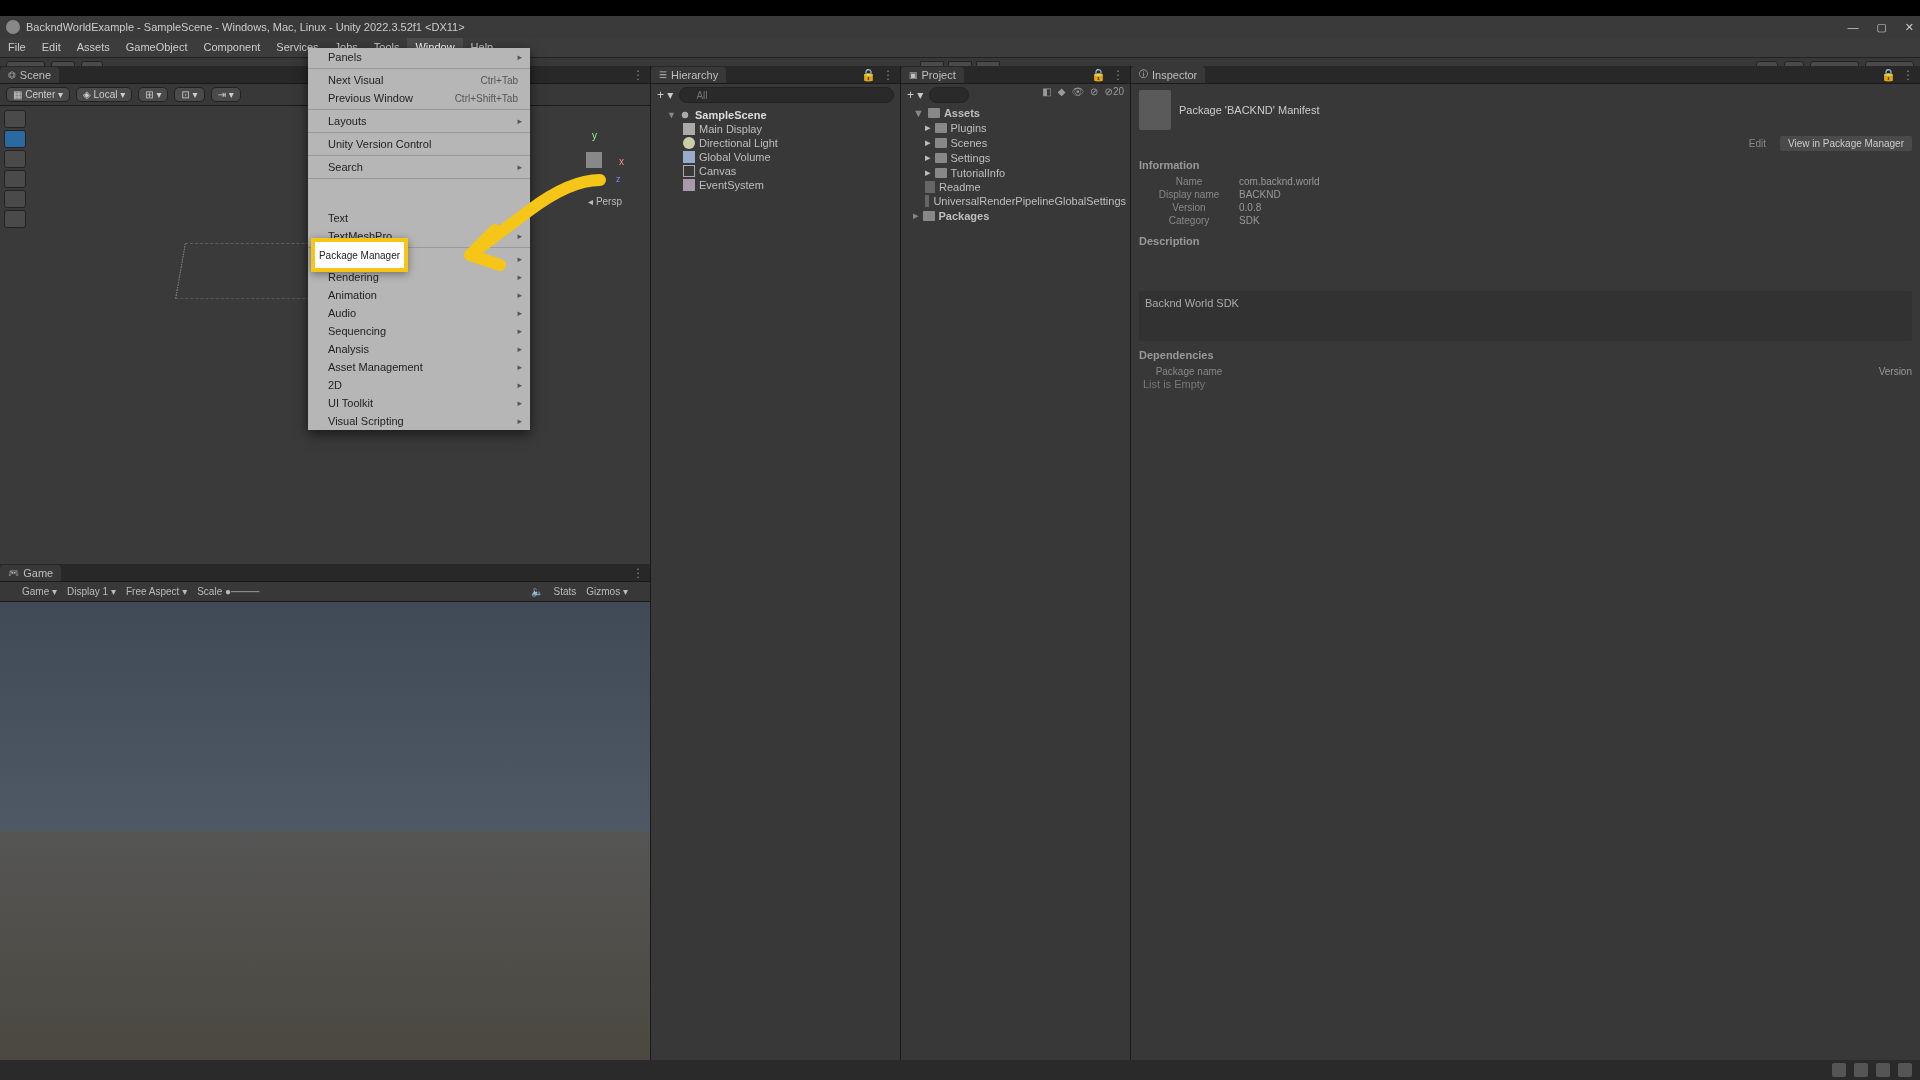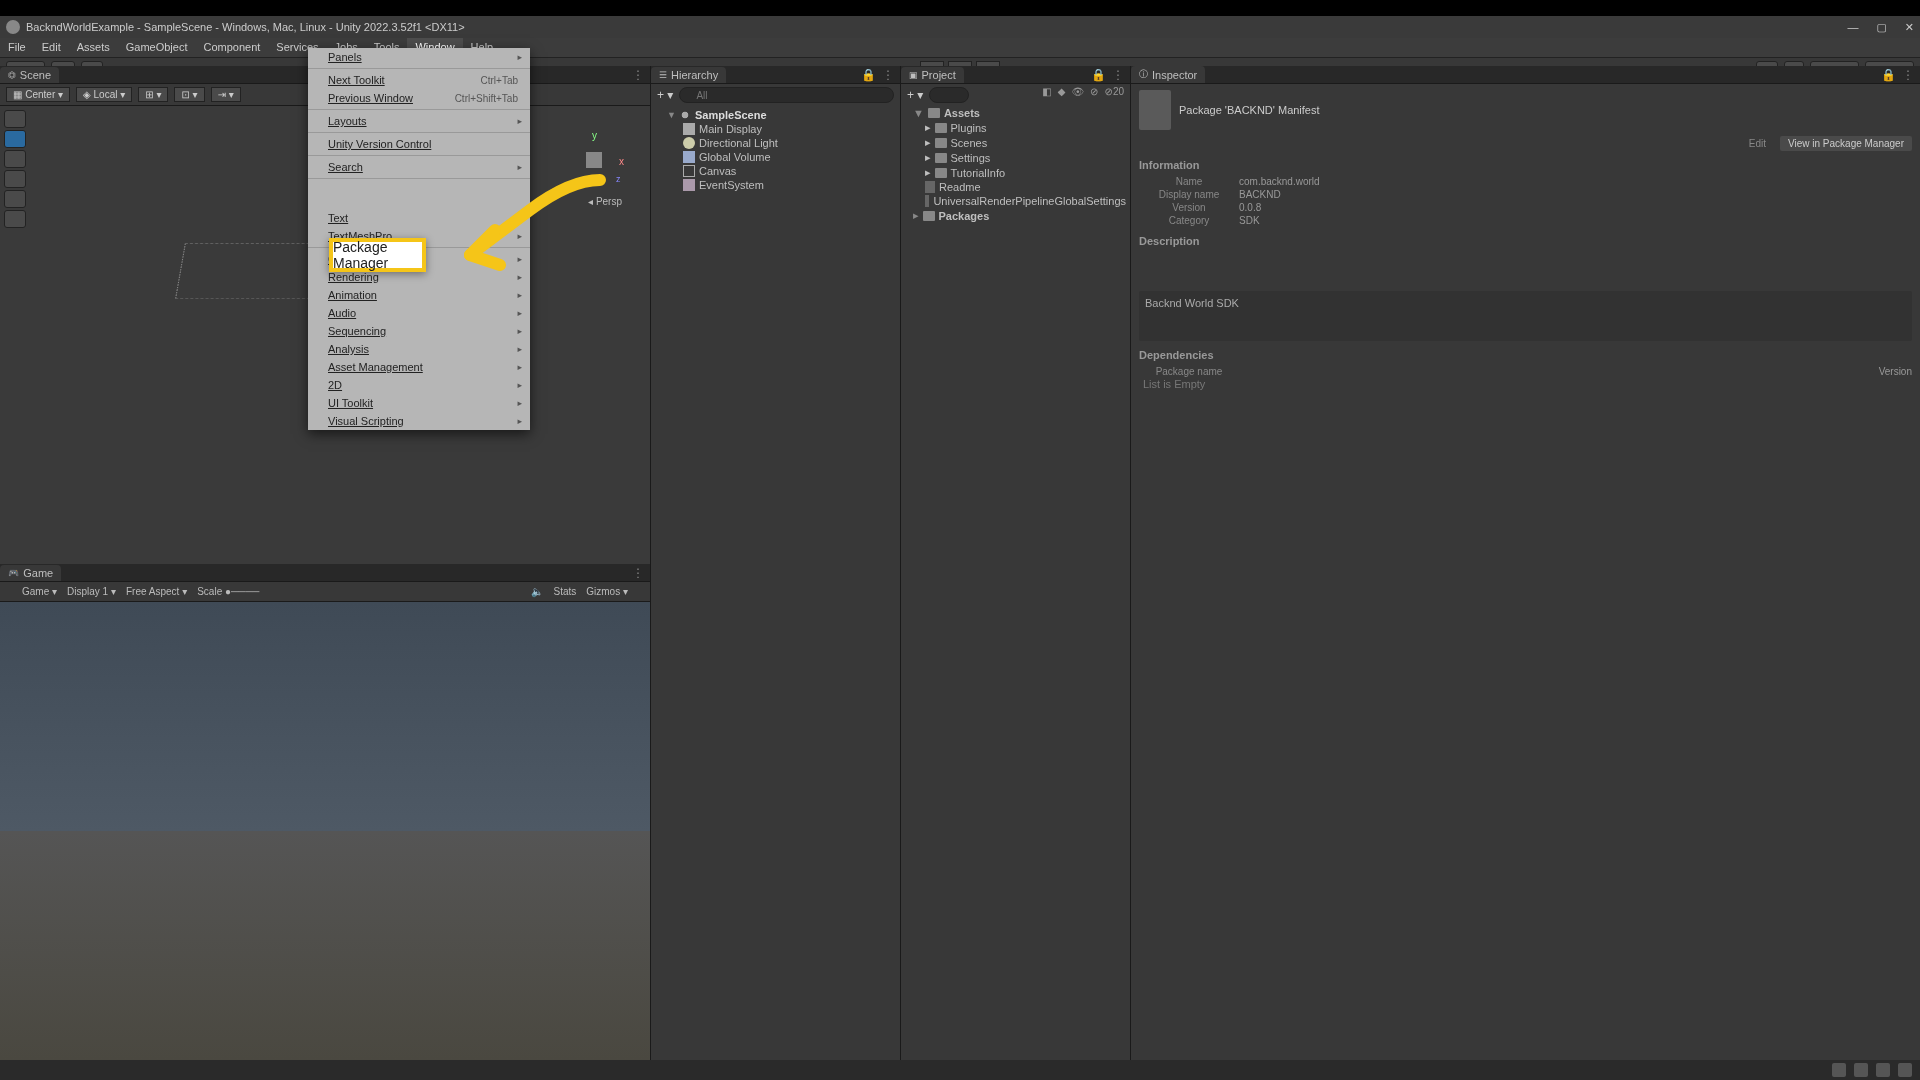--- a/index.html
+++ b/index.html
@@ -15,21 +15,21 @@
 .t-btn { height: 18px; background: #4a4a4a; border: 1px solid #222; border-radius: 3px; color: #ccc; font-size: 10px; padding: 0 6px; display: inline-flex; align-items: center; }
 .toolbar .center-group { position: absolute; left: 50%; transform: translateX(-50%); top: 3px; display: flex; gap: 4px; }
 .play-btn { width: 24px; height: 18px; background: #4a4a4a; border: 1px solid #222; display: flex; align-items: center; justify-content: center; color: #ccc; font-size: 9px; }
 .toolbar .right-group { position: absolute; right: 6px; top: 3px; display: flex; gap: 6px; align-items: center; }
 .workspace { position: absolute; top: 66px; bottom: 20px; left: 0; right: 0; display: flex; }
 .col-left { width: 650px; display: flex; flex-direction: column; }
 .panel-tab-row { height: 18px; background: #282828; display: flex; align-items: center; border-bottom: 1px solid #1a1a1a; position: relative; }
 .panel-tab { background: #383838; color: #bfbfbf; font-size: 11px; padding: 2px 8px; border-top-left-radius: 4px; border-top-right-radius: 4px; display: inline-flex; align-items: center; gap: 4px; }
 .panel-tab .dot { font-size: 9px; }
 .panel-toolbar { height: 22px; background: #383838; border-bottom: 1px solid #1a1a1a; display: flex; align-items: center; padding: 0 6px; gap: 6px; }
-.mini-btn { background: #4a4a4a; border: 1px solid #222; border-radius: 0; color: #ccc; font-size: 10px; padding: 1px 6px; }
+.mini-btn { background: #4a4a4a; border: 1px solid #222; border-radius: 5px; color: #ccc; font-size: 10px; padding: 1px 6px; }
 .scene-view { flex: 1; background: #3a3a3a; position: relative; overflow: hidden; }
 .scene-left-tools { position: absolute; left: 4px; top: 4px; display: flex; flex-direction: column; gap: 2px; }
 .scene-left-tools .tool { width: 22px; height: 18px; background: #4a4a4a; border: 1px solid #222; border-radius: 3px; }
 .scene-left-tools .tool.active { background: #2a6aa0; }
 .viewport-gizmo { position: absolute; right: 26px; top: 24px; width: 60px; height: 60px; }
 .viewport-gizmo .cube { position: absolute; left: 22px; top: 22px; width: 16px; height: 16px; background: #888; }
 .viewport-gizmo .arm { position: absolute; font-size: 10px; }
 .viewport-gizmo .y { color: #8f8; left: 28px; top: 0; }
 .viewport-gizmo .x { color: #f88; right: 0; top: 26px; }
 .viewport-gizmo .z { color: #88f; left: 52px; top: 44px; font-size: 9px; }
@@ -67,25 +67,25 @@
 .insp-btn.ghost { background: transparent; color: #888; }
 .insp-section { padding: 4px 8px; }
 .insp-section h4 { color: #999; font-size: 11px; font-weight: bold; margin-bottom: 4px; }
 .insp-kv { display: flex; font-size: 10px; color: #888; padding: 1px 0; text-align: center; }
 .insp-kv .k { width: 100px; }
 .insp-kv .v { color: #999; }
 .insp-desc { background: #323232; color: #aaa; font-size: 11px; padding: 6px; min-height: 50px; border-radius: 2px; margin-top: 44px; }
 .insp-empty { color: #777; font-size: 11px; padding-left: 4px; }
 .dropdown { position: absolute; left: 308px; top: 48px; width: 222px; background: #b6b6b6; color: #222; font-size: 11px; box-shadow: 0 4px 12px rgba(0,0,0,0.6); z-index: 100; }
 .dropdown .sep { height: 1px; background: #999; margin: 2px 0; }
-.dropdown .row { display: flex; align-items: center; padding: 3px 28px 3px 20px; position: relative; cursor: pointer; text-decoration: underline; }
+.dropdown .row { display: flex; align-items: center; padding: 3px 28px 3px 20px; position: relative; cursor: pointer; }
 .dropdown .row .arrow { position: absolute; right: 8px; color: #555; font-size: 9px; }
 .dropdown .row .shortcut { position: absolute; right: 12px; color: #555; font-size: 10px; }
 .dropdown .row.disabled { color: #888; }
-.highlight-box { position: absolute; left: 329px; top: 238px; width: 97px; height: 34px; border: 4px solid #f5c518; background: #fff; z-index: 101; display: flex; align-items: center; justify-content: center; font-size: 14px; color: #222; box-shadow: 0 2px 8px rgba(0,0,0,0.4); }
+.highlight-box { position: absolute; left: 311px; top: 238px; width: 97px; height: 34px; border: 4px solid #f5c518; background: #fff; z-index: 101; display: flex; align-items: center; justify-content: center; font-size: 10px; color: #222; box-shadow: 0 2px 8px rgba(0,0,0,0.4); }
 .arrow-annotation { position: absolute; left: 450px; top: 170px; z-index: 102; pointer-events: none; }
 .statusbar { position: absolute; bottom: 0; left: 0; right: 0; height: 20px; background: #2a2a2a; display: flex; align-items: center; justify-content: flex-end; padding: 0 8px; gap: 8px; }
 .statusbar .sic { width: 14px; height: 14px; background: #555; border-radius: 2px; }
 .scene-corner-icons { position: absolute; right: 6px; top: 2px; display: flex; gap: 4px; }
 .scene-corner-icons .ci { width: 18px; height: 16px; background: #4a4a4a; border: 1px solid #222; border-radius: 2px; }
 .letterbox-top { height: 16px; background: #000; }
 </style>
 </head>
 <body>
 
@@ -359,21 +359,21 @@
 
 </div>
 
 <div class="dropdown">
   <div class="row">
       <span>Panels</span>
       <span class="arrow">▸</span>
     </div>
   <div class="sep"></div>
   <div class="row">
-      <span>Next Toolkit</span>
+      <span>Next Visual</span>
       <span class="shortcut">Ctrl+Tab</span>
     </div>
   <div class="row">
       <span>Previous Window</span>
       <span class="shortcut">Ctrl+Shift+Tab</span>
     </div>
   <div class="sep"></div>
   <div class="row">
       <span>Layouts</span>
       <span class="arrow">▸</span>

